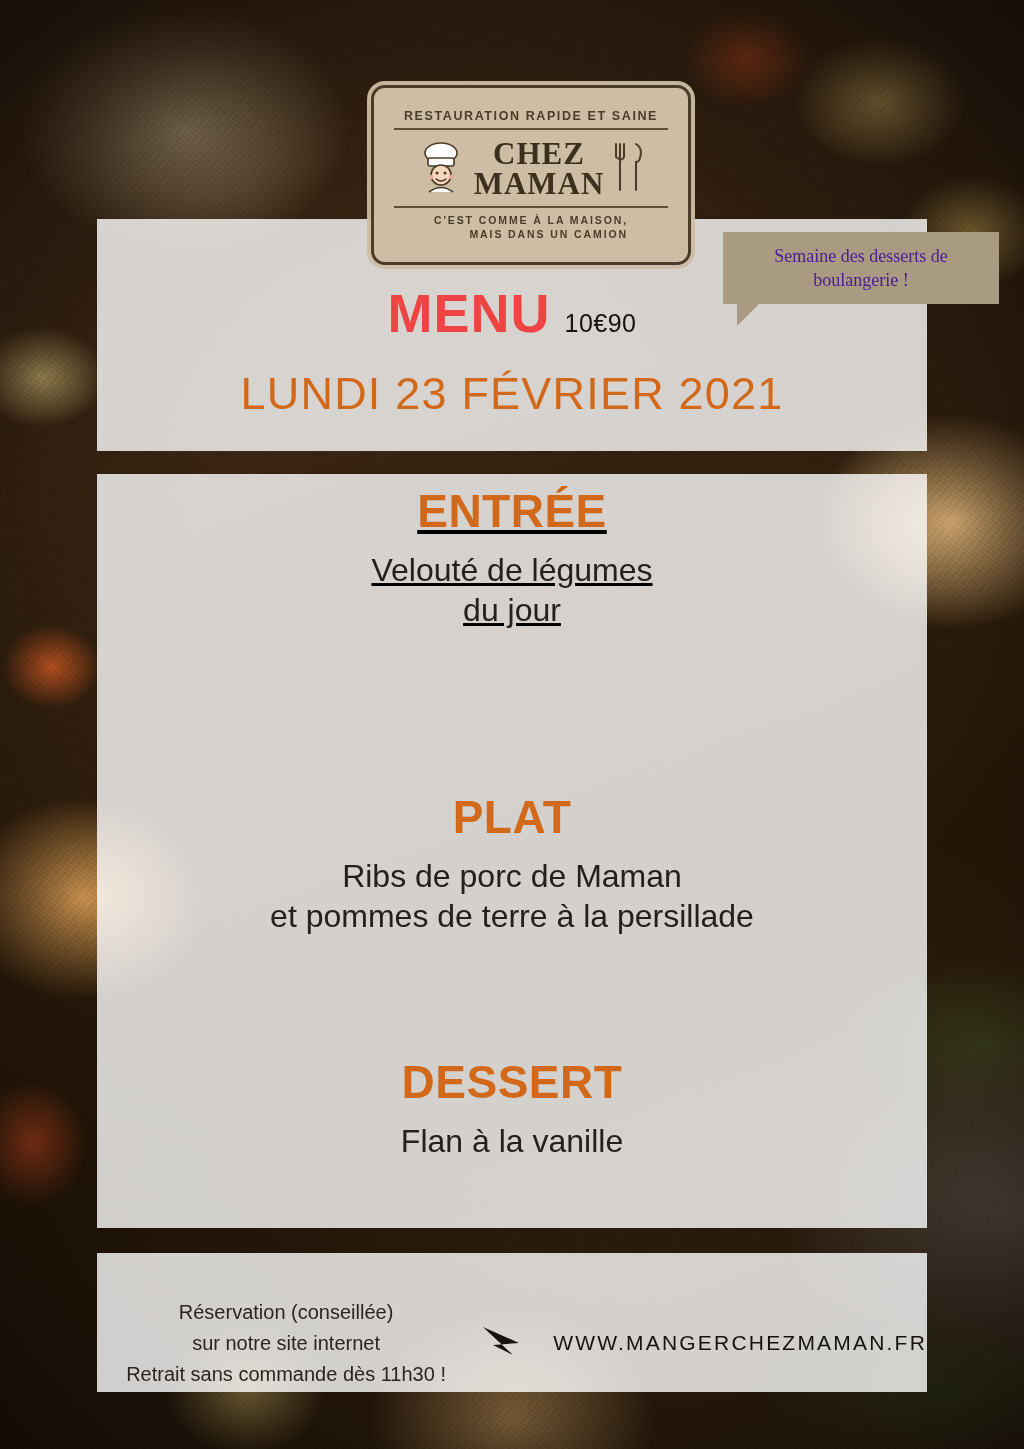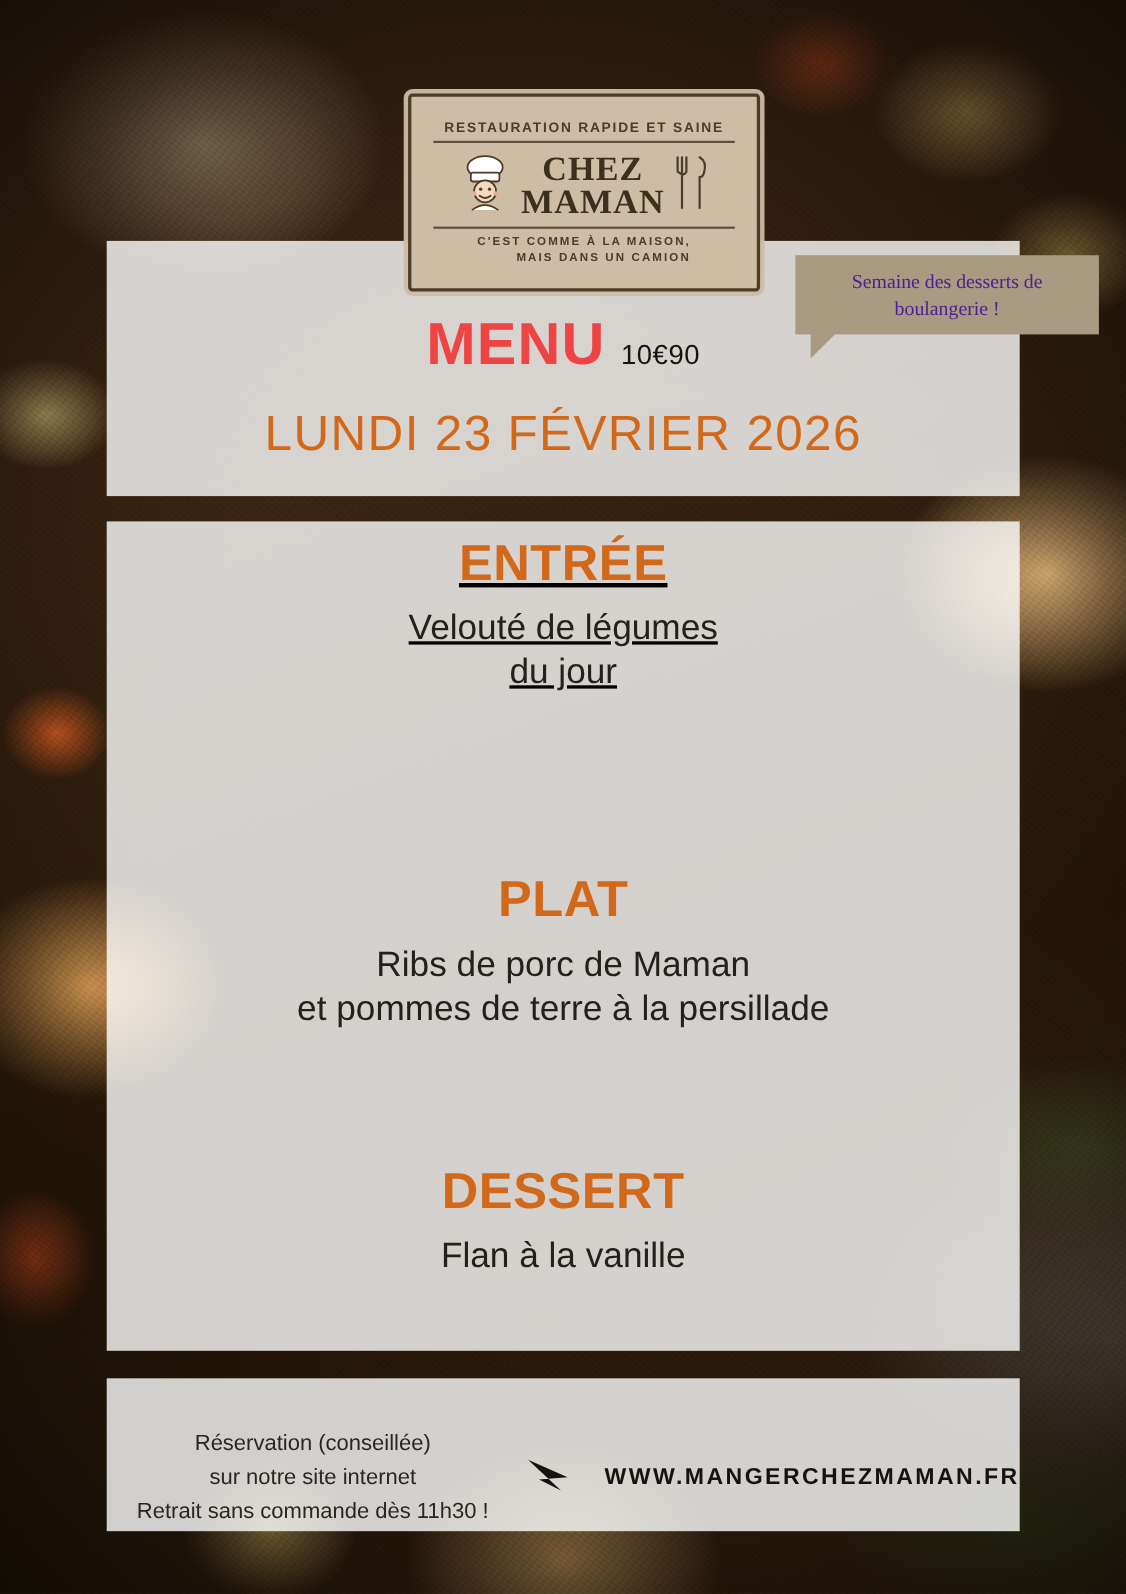--- a/index.html
+++ b/index.html
@@ -67,21 +67,21 @@
   .panel-body   { left: 97px; top: 474px;  width: 830px; height: 754px; }
   .panel-foot   { left: 97px; top: 1253px; width: 830px; height: 139px; }
 
   
   .logo {
     position: absolute;
     left: 371px; top: 85px;
     width: 320px; height: 180px;
     background: #cdbda4;
     border: 3px solid #4a3c28;
-    border-radius: 4px;
+    border-radius: 14px;
     box-shadow: 0 0 0 4px rgba(205,189,164,.95);
     display: flex;
     flex-direction: column;
     align-items: center;
     justify-content: center;
     padding: 8px 14px;
   }
   .logo-top {
     font-size: 12.5px;
     letter-spacing: 1.6px;
@@ -216,21 +216,21 @@
   }
   .footer-right {
     flex: 1;
     display: flex;
     align-items: center;
     gap: 18px;
     padding-left: 4px;
   }
   .footer-url {
     font-size: 21px;
-    font-weight: 700;
+    font-weight: 400;
     letter-spacing: 2.2px;
     color: #16130f;
   }
   .arrow-icon { flex: 0 0 auto; }
 </style>
 </head>
 <body>
 
 <div class="poster">
 
@@ -277,21 +277,21 @@
   </div>
 
   <div class="bubble">Semaine des desserts de boulangerie !</div>
   <div class="bubble-tail"></div>
 
   <div class="menu-line">
     <span class="menu-word">MENU</span>
     <span class="menu-price">10€90</span>
   </div>
 
-  <div class="date">LUNDI 23 FÉVRIER 2026</div>
+  <div class="date">LUNDI 23 FÉVRIER 2021</div>
 
   <div class="course course-entree">
     <div class="course-title">ENTRÉE</div>
     <div class="course-desc" style="white-space: pre-line;">Velouté de légumes
 du jour</div>
   </div>
 
   <div class="course course-plat">
     <div class="course-title">PLAT</div>
     <div class="course-desc" style="white-space: pre-line;">Ribs de porc de Maman

